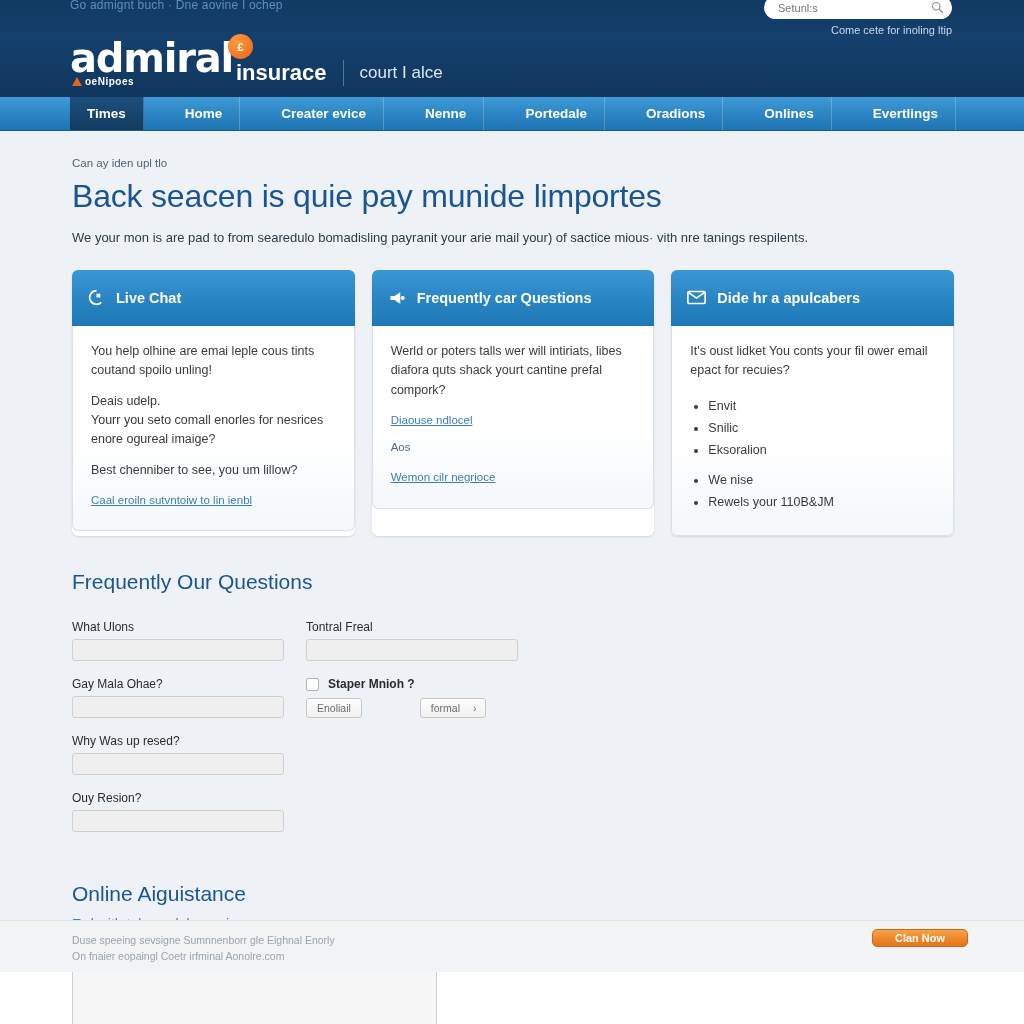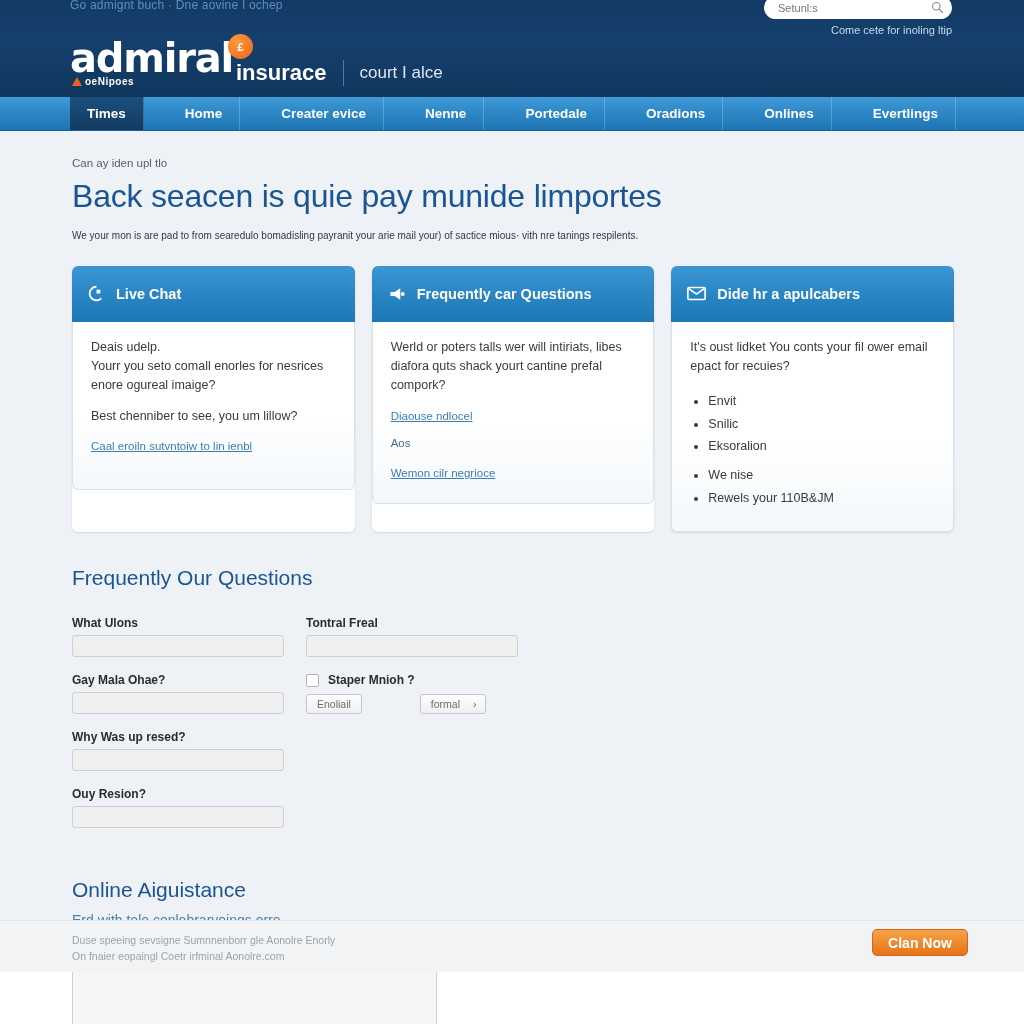--- a/index.html
+++ b/index.html
@@ -136,21 +136,21 @@
 
   .eyebrow { font-size: 11.5px; color: #52606d; margin-bottom: 9px; }
   .page-title {
     font-size: 32px;
     font-weight: normal;
     color: #1a5593;
     margin: 0 0 14px 0;
     letter-spacing: -.2px;
   }
   .page-intro {
-    font-size: 10px; color: #2c3a45;
+    font-size: 13px; color: #2c3a45;
     margin: 0 0 22px 0; line-height: 1.45;
   }
 
   
   .cards { display: flex; gap: 17px; }
   .card {
     flex: 1;
     border-radius: 6px;
     background: #ffffff;
     box-shadow: 0 1px 2px rgba(0,0,0,.12);
@@ -193,21 +193,21 @@
 
   
   .section-title {
     font-size: 21px; color: #1a5593;
     margin: 34px 0 26px 0; font-weight: normal;
   }
   .form-grid { display: flex; gap: 22px; }
   .form-col { width: 212px; }
   .form-col.right { width: 212px; }
   .flabel {
-    font-size: 12px; font-weight: bold;
+    font-size: 12px; font-weight: normal;
     color: #2b2b2b; margin-bottom: 5px;
     display: block;
   }
   .finput {
     width: 100%;
     height: 22px;
     background: #efefef;
     border: 1px solid #cfcfcf;
     border-radius: 3px;
     margin-bottom: 16px;
@@ -261,26 +261,26 @@
     border-top: 1px solid #e0e4e8;
   }
   .footer-text {
     position: absolute;
     left: 72px; top: 11px;
     font-size: 10.5px; color: #9aa4ad; line-height: 1.55;
   }
   .cta-btn {
     position: absolute;
     right: 56px; top: 8px;
-    width: 96px; height: 27px;
+    width: 96px; height: 18px;
     border-radius: 5px;
     background: linear-gradient(180deg,#f8a councilors 0%, #f19237 0%, #e87a1e 100%);
     background: linear-gradient(180deg,#f7a34a 0%, #ef8a2c 50%, #e5731a 100%);
     border: 1px solid #d4661a;
-    color: #fff; font-size: 14px; font-weight: bold;
+    color: #fff; font-size: 11px; font-weight: bold;
     display: flex; align-items: center; justify-content: center;
     cursor: pointer;
   }
 </style>
 </head>
 <body>
 
 <div id="page">
 
   <div class="header">
@@ -333,20 +333,21 @@
 
         <div class="card">
           <div class="card-head">
             <svg width="17" height="17" viewBox="0 0 20 20">
               <path d="M10 2a8 8 0 1 0 5.6 13.7" fill="none" stroke="#fff" stroke-width="2"></path>
               <path d="M10 5.5h4.5v4.5H10z" fill="#fff"></path>
             </svg>
             <span>Live Chat</span>
           </div>
           <div class="card-body">
+            <p>You help olhine are emai leple cous tints coutand spoilo unling!</p>
             <p style="white-space:pre-line">Deais udelp.
 Yourr you seto comall enorles for nesrices enore ogureal imaige?</p>
             <p>Best chenniber to see, you um lillow?</p>
             <a href="#">Caal eroiln sutvntoiw to lin ienbl</a>
           </div>
         </div>
 
         <div class="card">
           <div class="card-head">
             <svg width="18" height="16" viewBox="0 0 22 18">
@@ -430,20 +431,20 @@
       <p class="sub-note">Erd with tele conlobraryoings.orre</p>
       <label class="ta-label">Ehong a lesigmller</label>
       <textarea class="tarea" placeholder="" style=""></textarea>
 
       
 
     </div>
 
     <div class="footer">
       <div class="footer-text">
-        <div>Duse speeing sevsigne Sumnnenborr gle Aonolre Enorly</div>
+        <div>Duse speeing sevsigne Sumnnenborr gle Eighnal Enorly</div>
         <div>On fnaier eopaingl Coetr irfminal Aonolre.com</div>
       </div>
       <div class="cta-btn">Clan Now</div>
     </div>
 
   </div>
 </div>
 
 </body></html>

